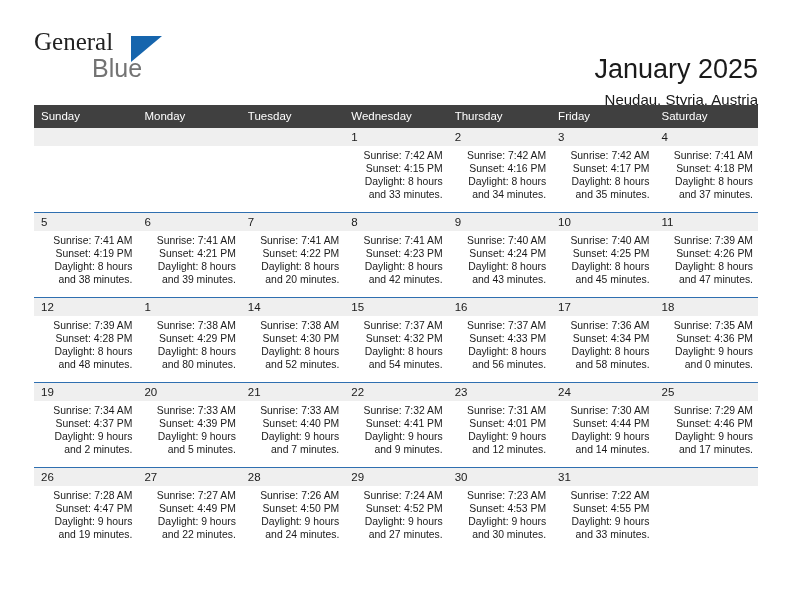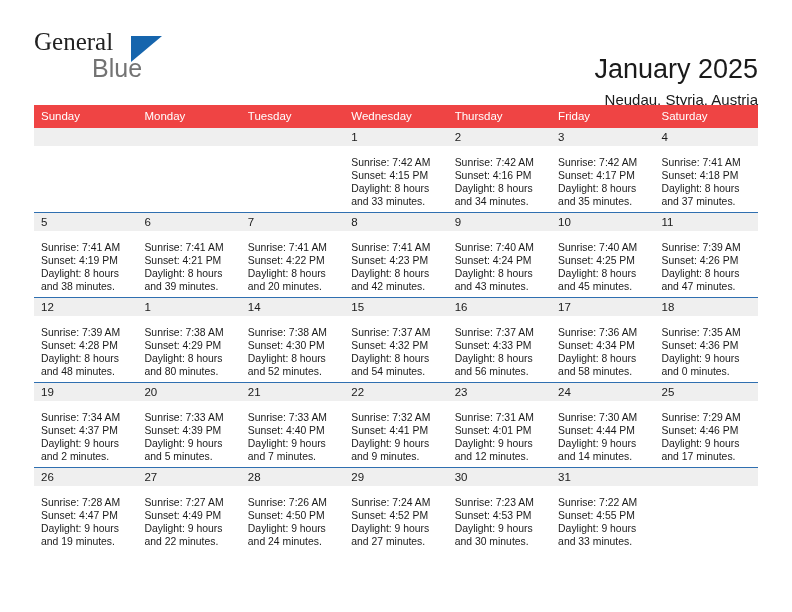--- a/index.html
+++ b/index.html
@@ -88,21 +88,21 @@
   
   .calendar {
     position: absolute;
     left: 34px;
     top: 105px;
     width: 724px;
     border-collapse: collapse;
     table-layout: fixed;
   }
   .calendar th {
-    background: #ef4444;
+    background: #404040;
     color: #ffffff;
     font-size: 11.5px;
     font-weight: normal;
     text-align: left;
     padding: 5px 0 6px 7px;
     height: 10px;
     border: none;
   }
   .calendar td {
     width: 103.4px;
@@ -118,24 +118,25 @@
   }
   .daynum-band {
     background: #efefef;
     height: 15px;
     padding: 2px 0 1px 7px;
     font-size: 11.5px;
     color: #1a1a1a;
     line-height: 14px;
   }
   .cell-body {
-    padding: 11px 5px 0 7px;
+    padding: 4px 5px 0 7px;
     font-size: 10.4px;
     line-height: 12.9px;
     color: #1a1a1a;
+    text-align: right;
   }
   .cell-body div {
     white-space: nowrap;
   }
   td.empty .daynum-band {
     color: transparent;
   }
 </style>
 </head>
 <body>

